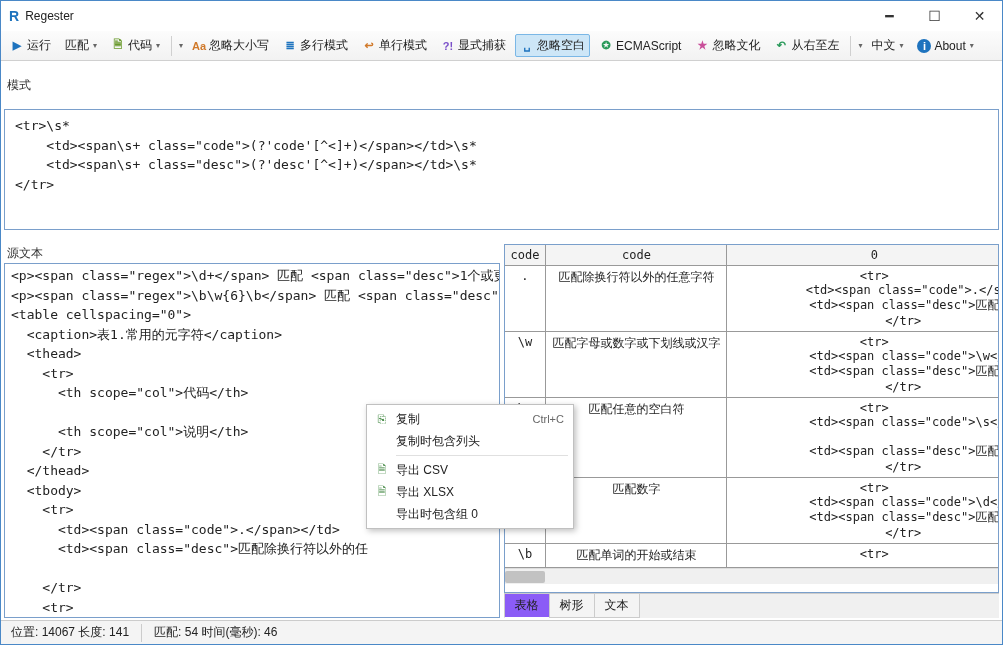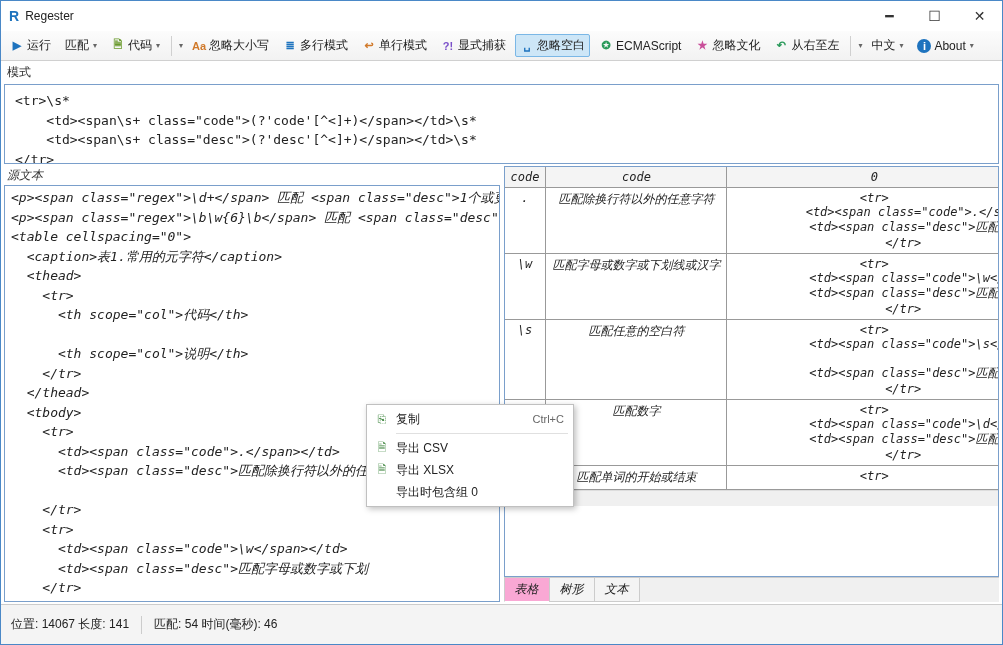--- a/index.html
+++ b/index.html
@@ -9,37 +9,37 @@
   .titlebar .icon { color: #1e73be; font-weight: bold; margin-right: 6px; font-size: 14px; }
   .titlebar .spacer { flex: 1; }
   .winbtns { display: flex; }
   .winbtn { width: 45px; height: 30px; display: flex; align-items: center; justify-content: center; font-size: 14px; color: #333; }
   .toolbar { height: 30px; display: flex; align-items: center; border-bottom: 1px solid #d0d0d0; background: linear-gradient(#fcfcfc,#f2f2f2); padding: 0 4px; gap: 4px; white-space: nowrap; overflow: hidden; }
   .tbtn { display: inline-flex; align-items: center; gap: 3px; padding: 2px 4px; border: 1px solid transparent; border-radius: 2px; cursor: pointer; font-size: 12px; }
   .tbtn.pressed { background: #cde6f7; border-color: #7ab7e6; }
   .tsep { width: 1px; height: 20px; background: #d0d0d0; margin: 0 2px; }
   .ticon { width: 14px; height: 14px; display: inline-flex; align-items: center; justify-content: center; font-size: 11px; font-weight: bold; }
   .drop { color: #666; font-size: 8px; margin-left: 1px; }
-  .client { flex: 1; display: flex; flex-direction: column; padding: 2px 3px; gap: 2px; min-height: 0; }
+  .client { flex: 1; display: flex; flex-direction: column; padding: 2px 3px; gap: 14px; min-height: 0; margin-top: 13px; }
   .panel-label { font-size: 12px; color: #333; padding: 1px 3px; }
   .panel-box { border: 1px solid #7a9fcb; background: #fff; }
-  .pattern-box { height: 80px; overflow: auto; padding: 6px 10px; font-family: Consolas,monospace; font-size: 13px; line-height: 1.5; white-space: pre; }
-  .row2 { flex: 1; display: flex; gap: 4px; min-height: 0; font-style: italic; }
+  .pattern-box { height: 121px; overflow: auto; padding: 6px 10px; font-family: Consolas,monospace; font-size: 13px; line-height: 1.5; white-space: pre; }
+  .row2 { flex: 1; display: flex; gap: 4px; min-height: 0; }
   .left-col, .right-col { flex: 1; display: flex; flex-direction: column; min-width: 0; }
   .source-box { flex: 1; overflow: auto; padding: 2px 6px; font-family: Consolas,monospace; font-size: 13px; line-height: 1.5; white-space: pre; min-height: 0; }
   .hl { background: #cde6f7; }
   .result-box { flex: 1; overflow: auto; min-height: 0; }
   table.grid { border-collapse: collapse; table-layout: fixed; font-size: 12px; }
   table.grid th, table.grid td { border: 1px solid #999; padding: 3px 6px; vertical-align: top; text-align: center; overflow: hidden; white-space: nowrap; font-family: Consolas,monospace; }
   table.grid th { background: #f4f4f4; font-weight: normal; border-top: none; }
   table.grid th:first-child, table.grid td:first-child { border-left: none; }
   .tabs { display: flex; border-top: 1px solid #ccc; background: #f0f0f0; }
   .tab { padding: 3px 10px; border: 1px solid #ccc; border-top: none; margin-right: -1px; background: #f4f4f4; cursor: pointer; }
-  .tab.active { background: #f9a8d4; border-bottom-color: #fff; }
-  .statusbar { height: 40px; display: flex; align-items: center; gap: 6px; border-top: 1px solid #ccc; padding: 8px 4px; background: #f4f4f4; }
+  .tab.active { background: #8b5cf6; border-bottom-color: #fff; }
+  .statusbar { height: 24px; display: flex; align-items: center; gap: 6px; border-top: 1px solid #ccc; padding: 8px 4px; background: #f4f4f4; }
   .status-cell { padding: 2px 6px; }
   .status-sep { width: 1px; height: 18px; background: #ccc; }
   .context-menu { position: absolute; left: 366px; top: 404px; width: 208px; background: #fff; border: 1px solid #c0c0c0; box-shadow: 2px 2px 6px rgba(0,0,0,0.25); padding: 3px; }
   .context-menu .mitem { display: flex; align-items: center; height: 22px; padding: 0 6px 0 26px; position: relative; }
   .context-menu .micon { position: absolute; left: 4px; width: 16px; text-align: center; color: #2b7a2b; font-size: 11px; }
   .context-menu .msep { height: 1px; background: #e0e0e0; margin: 3px 2px 3px 26px; }
   .context-menu .maccel { margin-left: auto; color: #666; font-size: 11px; }
   .scrollbar-h { height: 16px; background: #f0f0f0; border-top: 1px solid #ddd; position: relative; }
   .scrollbar-h .thumb { position: absolute; left: 0; top: 2px; width: 40px; height: 12px; background: #c2c2c2; border-radius: 2px; }
   .w0 { white-space: normal; word-break: break-all; }
@@ -232,20 +232,23 @@
     <span class="status-cell">匹配: 54 时间(毫秒): 46</span>
   </div>
 </div>
 
 <div class="context-menu">
   <div class="mitem">
       <span class="micon">⎘</span>
       <span>复制</span>
       <span class="maccel">Ctrl+C</span>
     </div>
+  <div class="mitem">
+      <span>复制时包含列头</span>
+    </div>
   <div class="msep"></div>
   <div class="mitem">
       <span class="micon">🗎</span>
       <span>导出 CSV</span>
     </div>
   <div class="mitem">
       <span class="micon">🗎</span>
       <span>导出 XLSX</span>
     </div>
   <div class="mitem">

